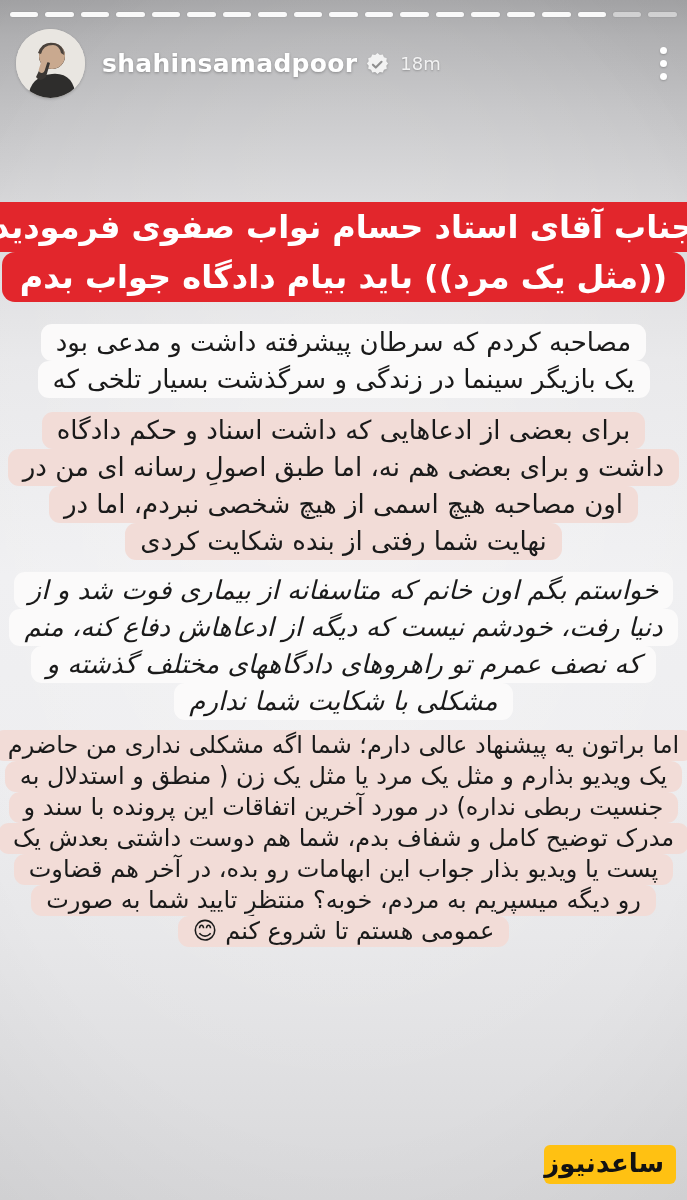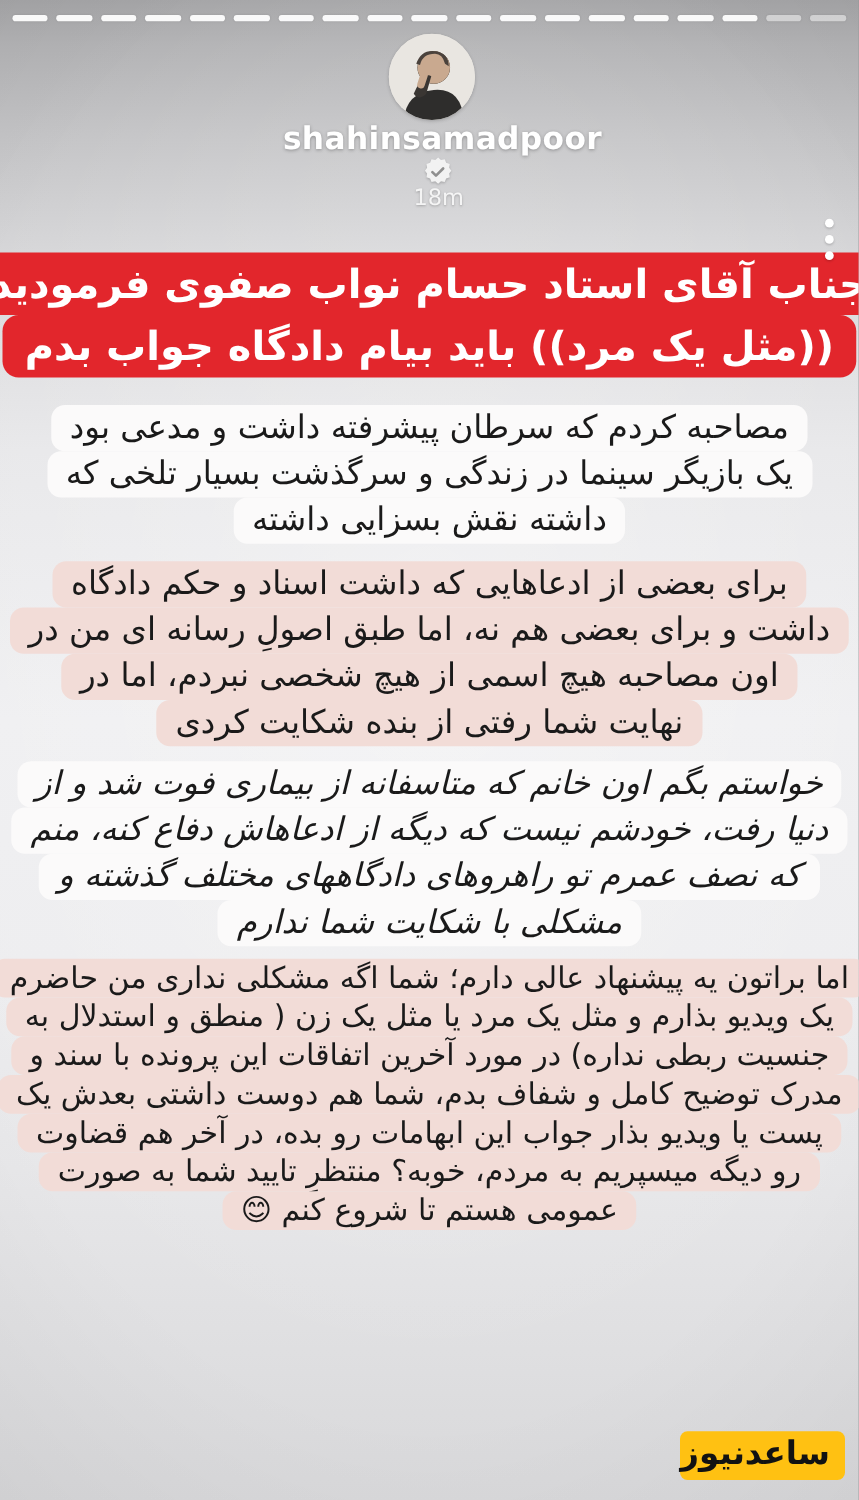--- a/index.html
+++ b/index.html
@@ -18,21 +18,21 @@
     content:"";position:absolute;inset:0;pointer-events:none;
     background:radial-gradient(ellipse 95% 80% at 50% 45%, rgba(0,0,0,0) 62%, rgba(0,0,0,0.06) 100%);
   }
 
   
   .progress{position:absolute;top:12px;left:10px;right:10px;height:5px;display:flex;gap:7px;z-index:5;}
   .progress .seg{flex:1;border-radius:3px;background:rgba(255,255,255,0.93);box-shadow:0 0 2px rgba(0,0,0,0.12);}
   .progress .seg.dim{background:rgba(255,255,255,0.48);}
 
   
-  .header{position:absolute;top:27px;left:16px;right:12px;height:72px;display:flex;align-items:center;z-index:5;flex-direction:column;}
+  .header{position:absolute;top:27px;left:16px;right:12px;height:72px;display:flex;align-items:center;z-index:5;}
   .avatar{width:69px;height:69px;border-radius:50%;overflow:hidden;flex:0 0 auto;background:#e9e6e1;box-shadow:0 1px 3px rgba(0,0,0,0.2);}
   .avatar svg{display:block;width:100%;height:100%;}
   .username{margin-left:17px;color:#ffffff;font-size:25px;font-weight:bold;letter-spacing:0.3px;text-shadow:0 1px 3px rgba(0,0,0,0.30);}
   .badge{width:23px;height:23px;margin-left:9px;flex:0 0 auto;filter:drop-shadow(0 1px 1px rgba(0,0,0,0.2));}
   .timestamp{margin-left:11px;color:rgba(255,255,255,0.85);font-size:18px;text-shadow:0 1px 2px rgba(0,0,0,0.25);}
   .kebab{margin-left:auto;display:flex;flex-direction:column;gap:6px;padding:6px 8px;cursor:pointer;}
   .kebab i{width:7px;height:7px;border-radius:50%;background:#ffffff;box-shadow:0 1px 2px rgba(0,0,0,0.2);}
 
   
   .content{position:absolute;top:202px;left:0;width:100%;display:flex;flex-direction:column;align-items:center;z-index:3;}
@@ -110,21 +110,20 @@
   <div class="content">
 
     <div class="block block-red">
       <div class="line"><span class="strip">جناب آقای استاد حسام نواب صفوی فرمودید</span></div>
       <div class="line"><span class="strip">((مثل یک مرد)) باید بیام دادگاه جواب بدم</span></div>
     </div>
 
     <div class="block block-white gap-a">
       <div class="line"><span class="strip">مصاحبه کردم که سرطان پیشرفته داشت و مدعی بود</span></div>
       <div class="line"><span class="strip">یک بازیگر سینما در زندگی و سرگذشت بسیار تلخی که</span></div>
-      <div class="line"><span class="strip">داشته نقش بسزایی داشته</span></div>
     </div>
 
     <div class="block block-pink gap-b">
       <div class="line"><span class="strip">برای بعضی از ادعاهایی که داشت اسناد و حکم دادگاه</span></div>
       <div class="line"><span class="strip">داشت و برای بعضی هم نه، اما طبق اصولِ رسانه ای من در</span></div>
       <div class="line"><span class="strip">اون مصاحبه هیچ اسمی از هیچ شخصی نبردم، اما در</span></div>
       <div class="line"><span class="strip">نهایت شما رفتی از بنده شکایت کردی</span></div>
     </div>
 
     <div class="block block-white gap-c">

